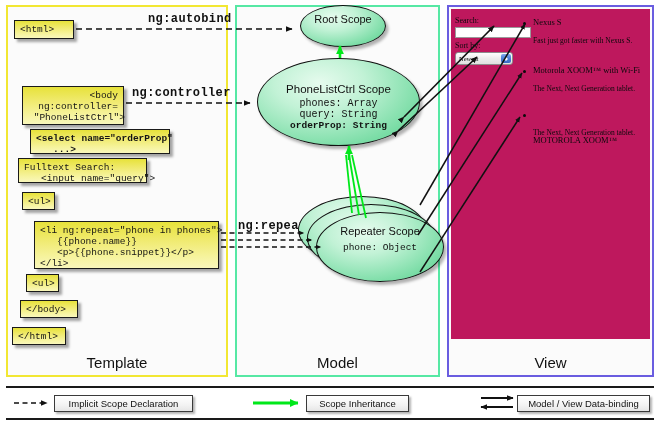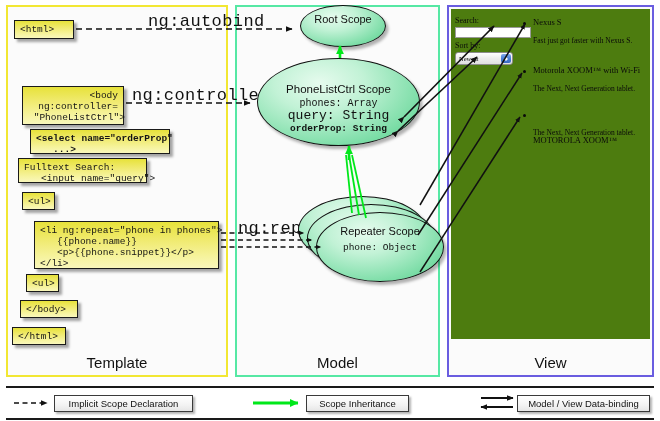--- a/index.html
+++ b/index.html
@@ -51,22 +51,22 @@
     line-height: 11px;
     color: #141414;
     padding: 3px 5px 3px 5px;
     white-space: pre;
     box-sizing: border-box;
   }
   .cbox.bold { font-weight: bold; }
   .conn-label {
     position: absolute;
     font-family: "Liberation Mono", monospace;
-    font-size: 17px;
-    font-weight: normal;
+    font-size: 12px;
+    font-weight: bold;
     color: #111;
     letter-spacing: 0.4px;
     white-space: nowrap;
   }
 
   
   .ellipse {
     position: absolute;
     border-radius: 50%;
     border: 1.6px solid #111;
@@ -88,21 +88,21 @@
     white-space: pre;
   }
 
   
   .view-inner {
     position: absolute;
     left: 451px;
     top: 9px;
     width: 199px;
     height: 330px;
-    background: #4d7c0f;
+    background: #be185d;
   }
   .v-label {
     position: absolute;
     font-family: "Liberation Serif", serif;
     font-size: 8px;
     color: #0a0a0a;
   }
   .v-input {
     position: absolute;
     background: #ffffff;
@@ -243,21 +243,21 @@
 
   <div class="ellipse" style="left:300px; top:5px; width:86px; height:42px;">
     <div class="ell-title" style="font-size:11px; margin-top:7px;">Root
 Scope</div>
   </div>
 
   <div class="ellipse" style="left:257px; top:58px; width:163px; height:88px;">
     <div class="ell-title" style="font-size:11.5px; margin-top:24px;">PhoneListCtrl
 Scope</div>
     <div class="ell-props" style="font-size:10px; margin-top:2px;">phones: Array</div>
-    <div class="ell-props" style="font-size:13px;">query: String</div>
+    <div class="ell-props" style="font-size:10px;">query: String</div>
     <div class="ell-props" style="font-size:9.5px; font-weight:bold;">orderProp: String</div>
   </div>
 
   <div class="ellipse" style="left:298px; top:196px; width:128px; height:68px;"></div>
   <div class="ellipse" style="left:307px; top:204px; width:128px; height:68px;"></div>
   <div class="ellipse" style="left:316px; top:212px; width:128px; height:70px;">
     <div class="ell-title" style="font-size:11px; margin-top:12px;">Repeater
 Scope</div>
     <div class="ell-props" style="font-size:9.5px; margin-top:6px;">phone: Object</div>
   </div>

